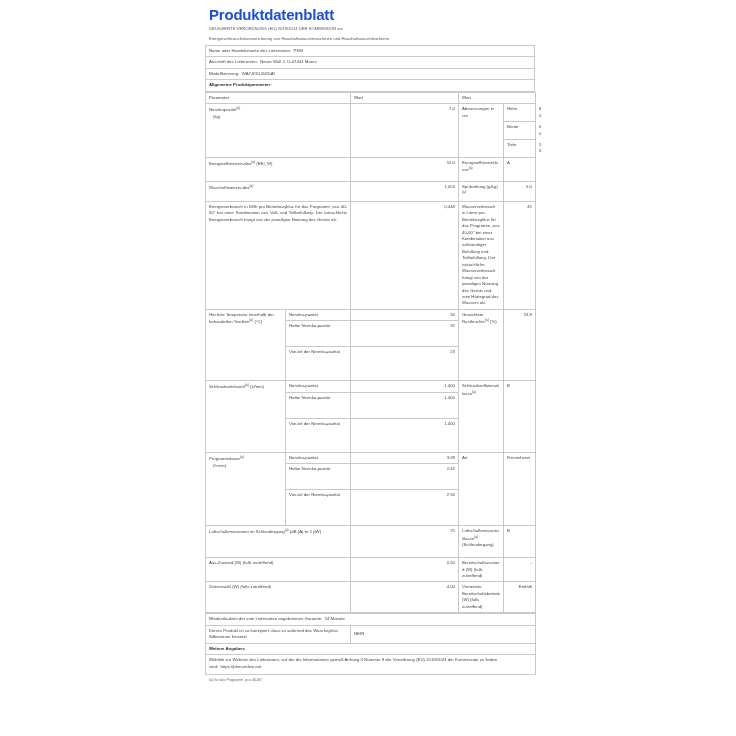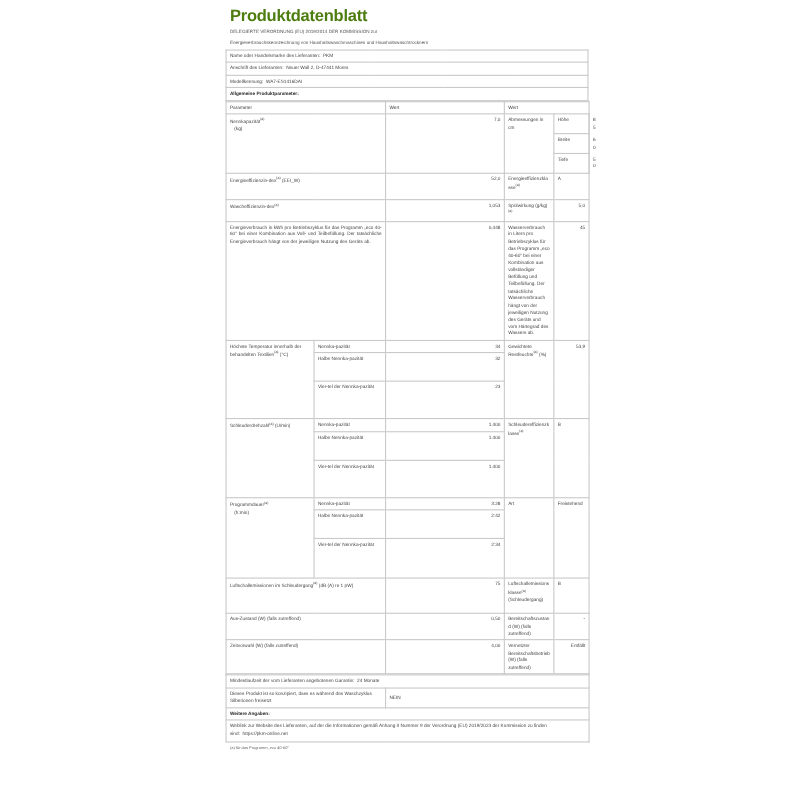--- a/index.html
+++ b/index.html
@@ -19,21 +19,21 @@
     left: 205px;
     top: 0px;
     width: 330px;
     height: 736px;
     background: #ffffff;
     box-sizing: border-box;
   }
   .title {
     font-size: 15px;
     font-weight: bold;
-    color: #4d7c0f;
+    color: #1d4ed8;
     padding: 6px 4px 3px 4px;
     letter-spacing: -0.2px;
   }
   .regline {
     font-size: 4.2px;
     line-height: 1.55;
     padding: 0 4px 3px 4px;
     color: #555;
   }
   table {

